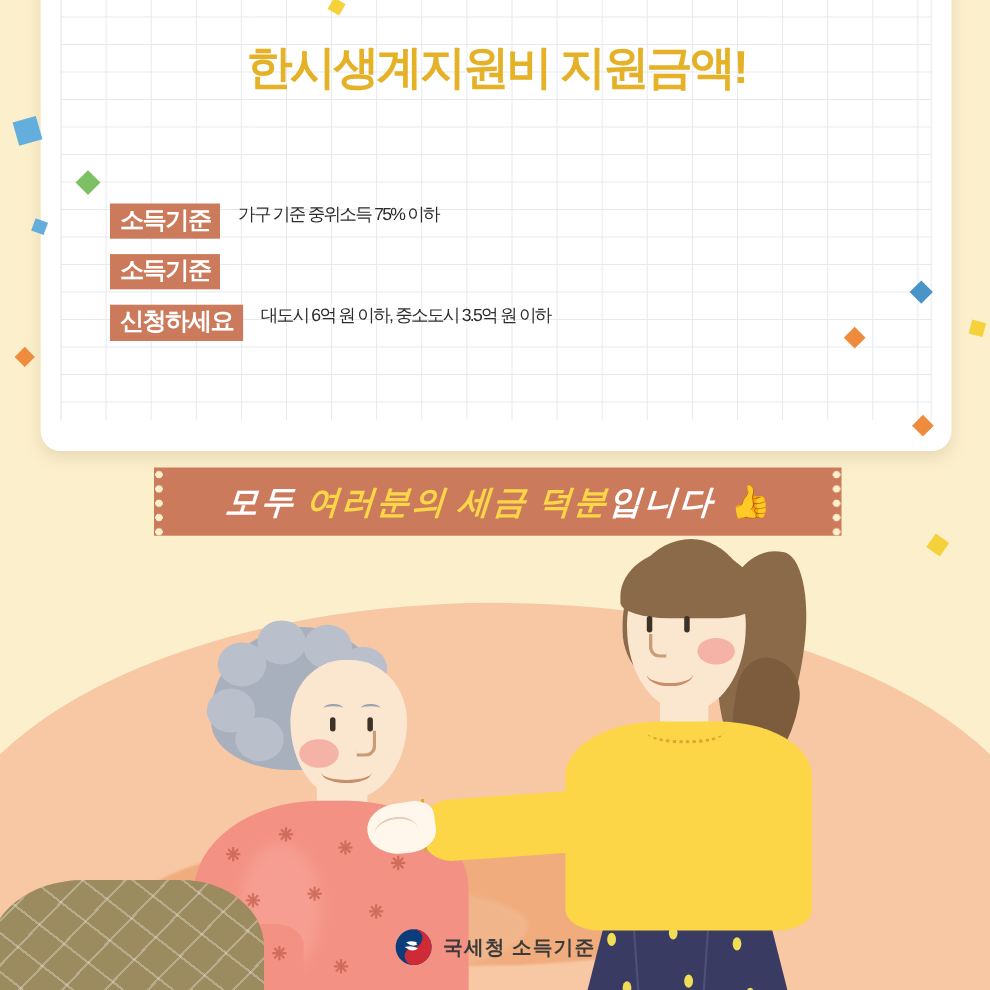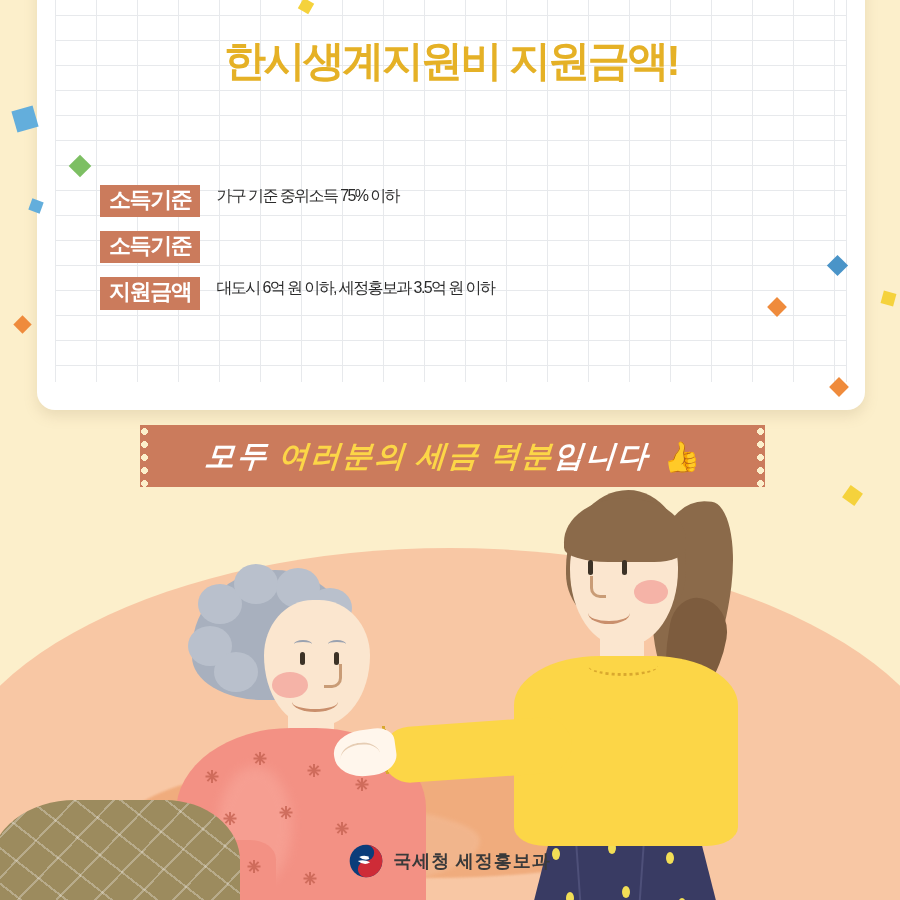--- a/index.html
+++ b/index.html
@@ -457,23 +457,23 @@
           <div class="info-val">
             <span>가구 기준 중위소득 75% 이하</span>
           </div>
         </div>
 
         <div class="info-row">
           <div class="info-tag">소득기준</div>
         </div>
 
         <div class="info-row">
-          <div class="info-tag">지원금액</div>
+          <div class="info-tag">신청하세요</div>
           <div class="info-val">
-            <span>대도시 6억 원 이하, 세정홍보과 3.5억 원 이하</span>
+            <span>대도시 6억 원 이하, 중소도시 3.5억 원 이하</span>
           </div>
         </div>
 
       </div>
     </div>
   </div>
 
   <div id="confetti-layer">
       <div class="confetti" style="left: 14px; top: 108px; width: 22px; height: 22px; background: rgb(99, 174, 220); transform: rotate(-16deg);"></div>
       <div class="confetti" style="left: 72px; top: 158px; width: 16px; height: 16px; background: rgb(125, 191, 99); transform: rotate(45deg);"></div>
@@ -493,16 +493,16 @@
   </div>
 
   <div class="footer">
     <svg class="gov-emblem" viewBox="0 0 100 100">
       <circle cx="50" cy="50" r="48" fill="#0B3D7A"></circle>
       <path d="M50 2 A48 48 0 0 1 50 98 A24 24 0 0 1 50 50 A24 24 0 0 0 50 2 Z" fill="#CE2B37"></path>
       <path d="M30 38 q16 -8 34 2 q-14 14 -34 -2 Z" fill="#FFFFFF"></path>
       <path d="M26 50 q18 -6 36 4 q-16 12 -36 -4 Z" fill="#FFFFFF"></path>
       <circle cx="62" cy="40" r="4" fill="#0B3D7A"></circle>
     </svg>
-    <div class="footer-text">국세청 세정홍보과</div>
+    <div class="footer-text">국세청 소득기준</div>
   </div>
 
 </div>
 
 </body></html>

